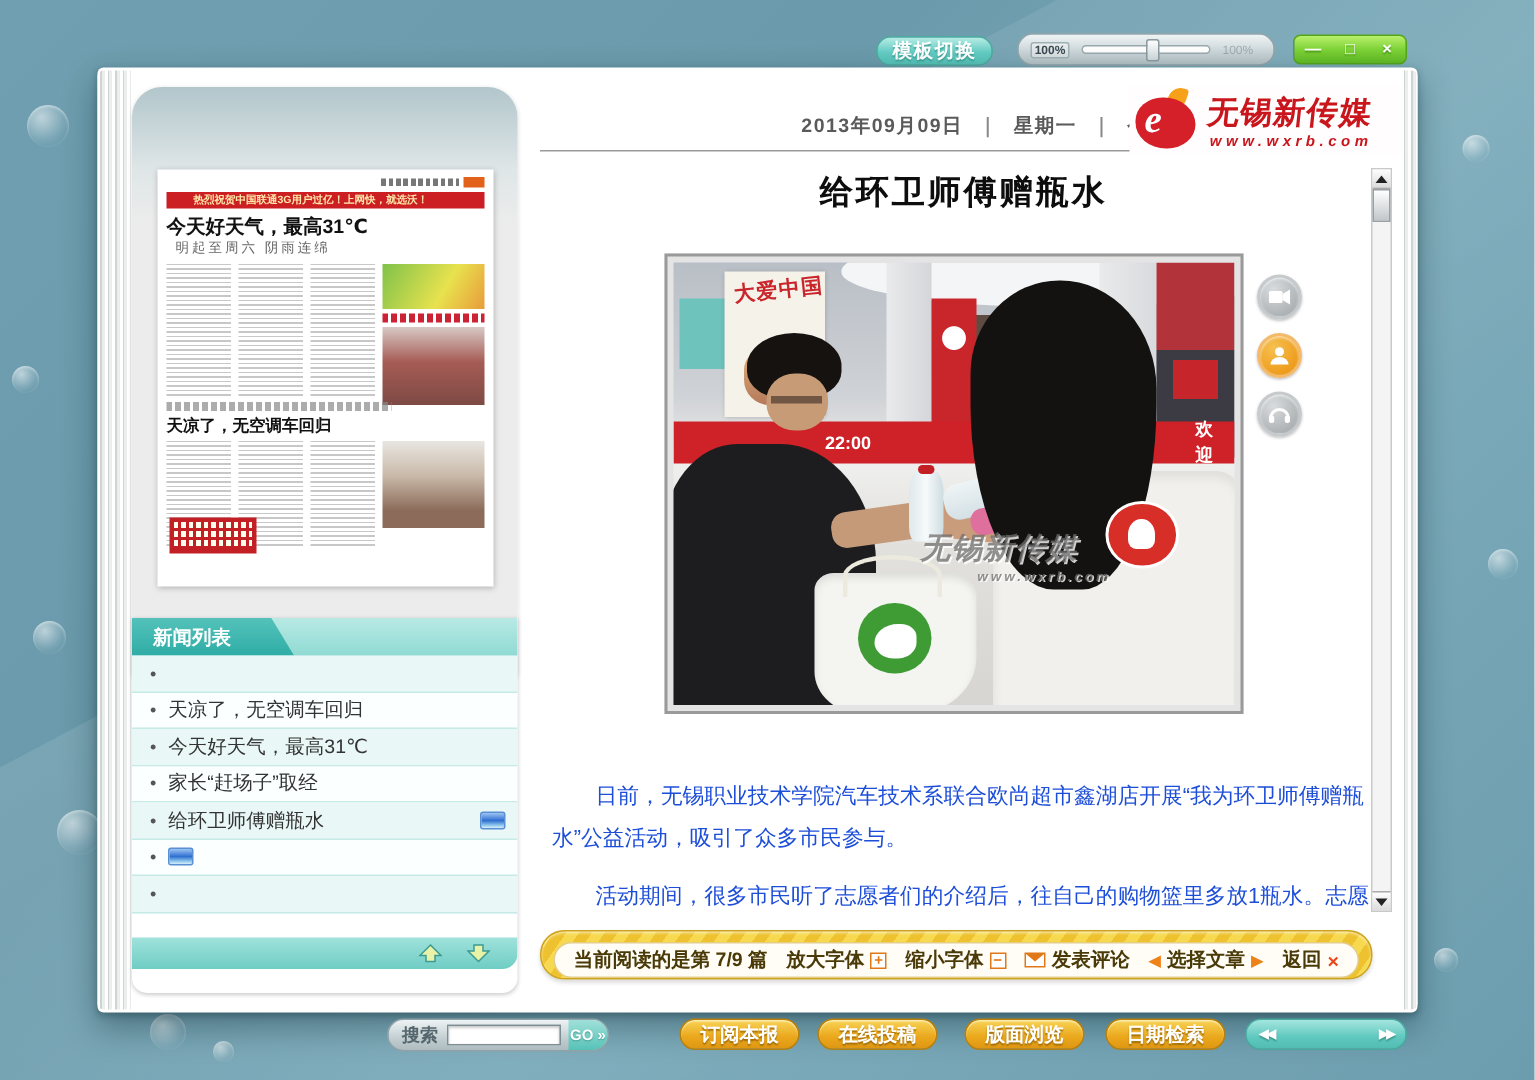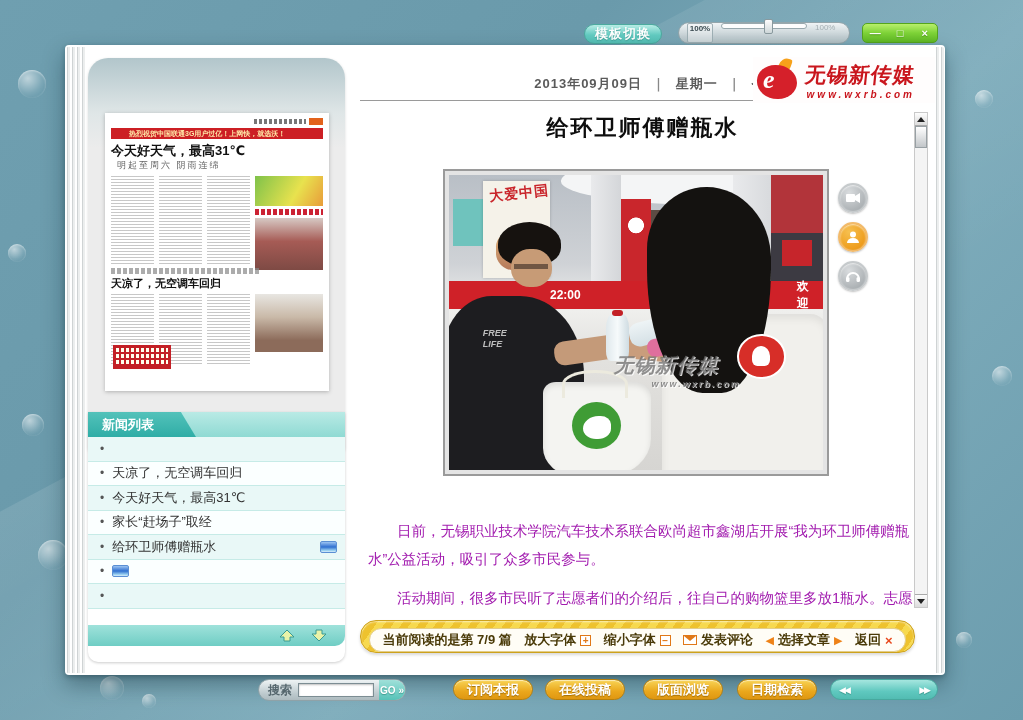--- a/index.html
+++ b/index.html
@@ -18,21 +18,21 @@
     background:radial-gradient(circle at 35% 30%, rgba(255,255,255,0.55), rgba(255,255,255,0.10) 55%, rgba(255,255,255,0.02) 70%);
     box-shadow:inset 0 1px 2px rgba(255,255,255,0.5); }
 
   
   .tpl-btn { position:absolute; left:584px; top:24px; width:78px; height:20px; border-radius:10px;
     background:linear-gradient(#b7ece5,#63ccc2 55%,#55c0b6); border:1px solid #4cab9f;
     color:#fff; font-weight:bold; font-size:13px; text-align:center; line-height:18px;
     letter-spacing:1px; text-shadow:0 1px 1px #3fa198; cursor:pointer; }
   .zoom-pill { position:absolute; left:678px; top:22px; width:172px; height:22px; border-radius:11px;
     background:linear-gradient(#f0f4f5,#c2ced2 70%,#b2bfc3); border:1px solid #93a5ab;
-    display:flex; }
+    display:flex; align-items:center; }
   .zoom-val { font-size:8px; font-weight:bold; color:#3a4a50; margin-left:8px; width:26px;
     background:rgba(255,255,255,0.35); border:1px solid #9fb0b5; border-radius:2px; text-align:center; }
   .zoom-track { position:relative; margin-left:8px; width:86px; height:6px;
     background:#fdfdfd; border:1px solid #98a8ad; border-radius:3px; }
   .zoom-thumb { position:absolute; left:50%; top:-5px; width:9px; height:15px;
     background:linear-gradient(#fdfdfd,#cfd8da); border:1px solid #8a9a9f; border-radius:2px; cursor:pointer; }
   .zoom-max { font-size:8px; color:#8a979c; margin-left:8px; opacity:0.7; }
   .win-controls { position:absolute; left:862px; top:23px; width:76px; height:20px; border-radius:5px;
     background:linear-gradient(#b8ef6b,#7ed338 50%,#60b924); border:1px solid #55a51c;
     display:flex; align-items:center; justify-content:space-around; }
@@ -202,21 +202,21 @@
   .vs-btn.down { bottom:0; border-top:1px solid #aaa; border-bottom:none; }
   .tri-up { width:0; height:0; border-left:4px solid transparent; border-right:4px solid transparent;
     border-bottom:5px solid #222; }
   .tri-down { width:0; height:0; border-left:4px solid transparent; border-right:4px solid transparent;
     border-top:5px solid #222; }
   .vs-thumb { position:absolute; left:0; top:13px; width:12px; height:22px;
     background:linear-gradient(#ffffff,#c2c6c9); border:1px solid #98a0a4; cursor:pointer; }
 
   
   .art-body { position:absolute; left:303px; top:473px; width:546px; height:88px; overflow:hidden;
-    font-size:14.5px; color:#a21caf; line-height:1.9; }
+    font-size:14.5px; color:#1d4ed8; line-height:1.9; }
   .art-body p { text-indent:2em; margin-bottom:12px; }
 
   
   .read-bar { position:absolute; left:295px; top:575px; width:555px; height:33px; border-radius:16px;
     background:repeating-linear-gradient(125deg,#f7d94f 0 7px,#eec22e 7px 14px);
     border:1px solid #cda21d; box-shadow:inset 0 1px 2px rgba(255,255,255,.6),0 2px 3px rgba(0,0,0,.15);
     display:flex; align-items:flex-end; }
   .read-inner { margin:0 auto; width:537px; height:24px; background:#fffdf6; border:1px solid #e4cd88;
     border-radius:12px; display:flex; align-items:center; justify-content:space-evenly;
     font-size:13px; font-weight:bold; color:#4a3a08; }
@@ -402,24 +402,20 @@
       <div class="ph ph-poster">
         <span class="txt">大爱中国</span>
         <span class="fig"></span>
       </div>
       <div class="ph ph-banner">
         <span class="t1">22:00</span>
         <span class="t2">欢 迎</span>
         <span class="t3">欢 迎</span>
       </div>
       <div class="ph ph-man-body"></div>
-      <div class="ph ph-shirt-print">
-        <div>FREE</div>
-        <div>LIFE</div>
-      </div>
       <div class="ph ph-man-hair"></div>
       <div class="ph ph-man-face"></div>
       <div class="ph ph-man-glass"></div>
       <div class="ph ph-man-arm"></div>
       <div class="ph ph-w-shirt"></div>
       <div class="ph ph-w-arm"></div>
       <div class="ph ph-bottle1"></div>
       <div class="ph ph-bottle2"></div>
       <div class="ph ph-pink"></div>
       <div class="ph ph-w-hair"></div>

